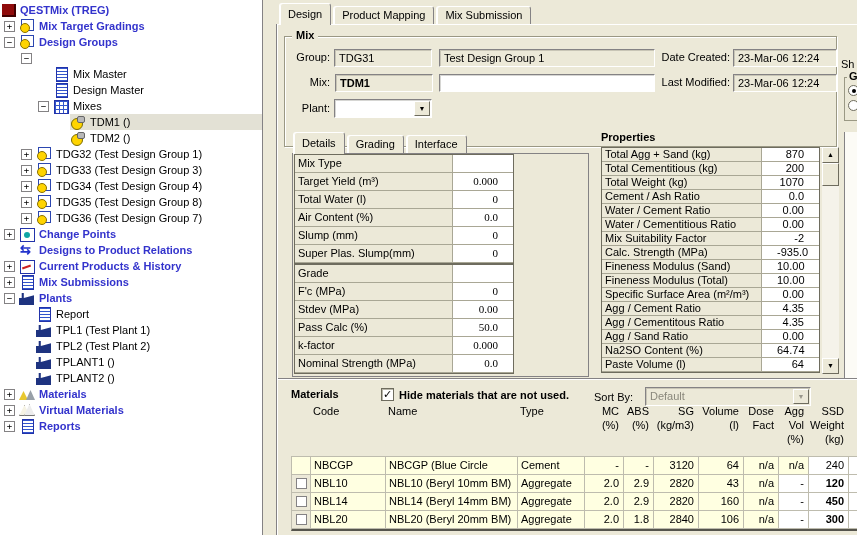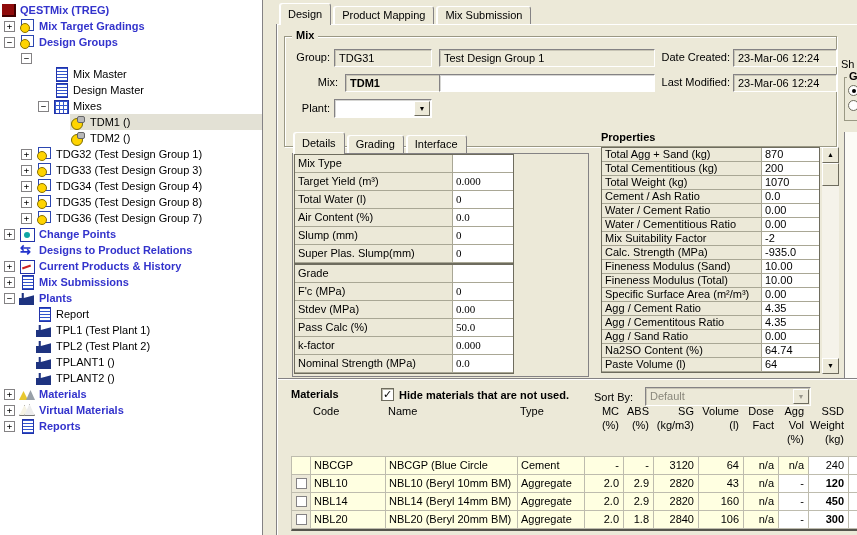--- a/index.html
+++ b/index.html
@@ -69,21 +69,21 @@
            border:1px solid; border-color:#FFF #6e6c5e #6e6c5e #FFF; font-size:7px; line-height:14px; text-align:center; color:#000; }
   .combo.disabled { background:#ECE9D8; color:#8a887c; }
   .combo.disabled .arrowbtn { color:#9a988c; }
   .combo-text { display:block; padding:2px 4px; white-space:nowrap; overflow:hidden; }
 
   
   .kvtable { position:absolute; border:1px solid #6e6c5e; background:#ECE9D8; }
   .kvrow { display:flex; }
   .kvrow.thick { border-bottom:2px solid #6e6c5e; }
   .kvlabel { background:#ECE9D8; border-right:1px solid #A9A795; border-bottom:1px solid #A9A795; padding:0 3px; overflow:hidden; white-space:nowrap; }
-  .kvvalue { background:#FFF; border-bottom:1px solid #A9A795; text-align:left; padding:0 3px; white-space:nowrap; }
+  .kvvalue { background:#FFF; border-bottom:1px solid #A9A795; text-align:right; padding:0 15px; white-space:nowrap; }
   .dt .kvlabel, .dt .kvvalue { height:18px; line-height:17px; }
   .pt .kvlabel, .pt .kvvalue { height:14px; line-height:13px; }
   .dt .kvlabel { width:158px; } .dt .kvvalue { width:60px;font-family:Liberation Serif, serif; }
   .pt .kvlabel { width:160px; } .pt .kvvalue { width:57px; }
 
   .panel-title { position:absolute; font-weight:bold; }
 
   
   .vscroll { position:absolute; width:17px; background:#F5F3EA; }
   .sb-btn { position:absolute; left:0; width:17px; height:16px; background:#ECE9D8;
@@ -342,22 +342,22 @@
   <div class="tabpage">
 
     <div class="groupbox" style="left:6px; top:11px; width:553px; height:111px;">
       <span class="groupbox-caption">Mix</span>
       <span class="flabel" style="left:0; top:12px; width:45px;">Group:</span>
       <span class="field" style="left:49px; top:12px; width:98px;">TDG31</span>
       <span class="field" style="left:154px; top:12px; width:216px;">Test Design Group 1</span>
       <span class="flabel" style="left:362px; top:12px; width:83px;">Date Created:</span>
       <span class="field" style="left:448px; top:12px; width:104px;">23-Mar-06 12:24</span>
 
-      <span class="flabel" style="left:8px; top:37px; width:45px;">Mix:</span>
-      <span class="field bold" style="left:60px; top:37px; width:98px;">TDM1</span>
+      <span class="flabel" style="left:0; top:37px; width:45px;">Mix:</span>
+      <span class="field bold" style="left:50px; top:37px; width:98px;">TDM1</span>
       <span class="field white" style="left:154px; top:37px; width:216px;"></span>
       <span class="flabel" style="left:362px; top:37px; width:83px;">Last Modified:</span>
       <span class="field" style="left:448px; top:37px; width:104px;">23-Mar-06 12:24</span>
 
       <span class="flabel" style="left:0; top:63px; width:45px;">Plant:</span>
       <span class="combo" style="left:49px; top:62px; width:98px;">
         <span class="combo-text"></span>
         <span class="arrowbtn">▼</span>
       </span>
     </div>

